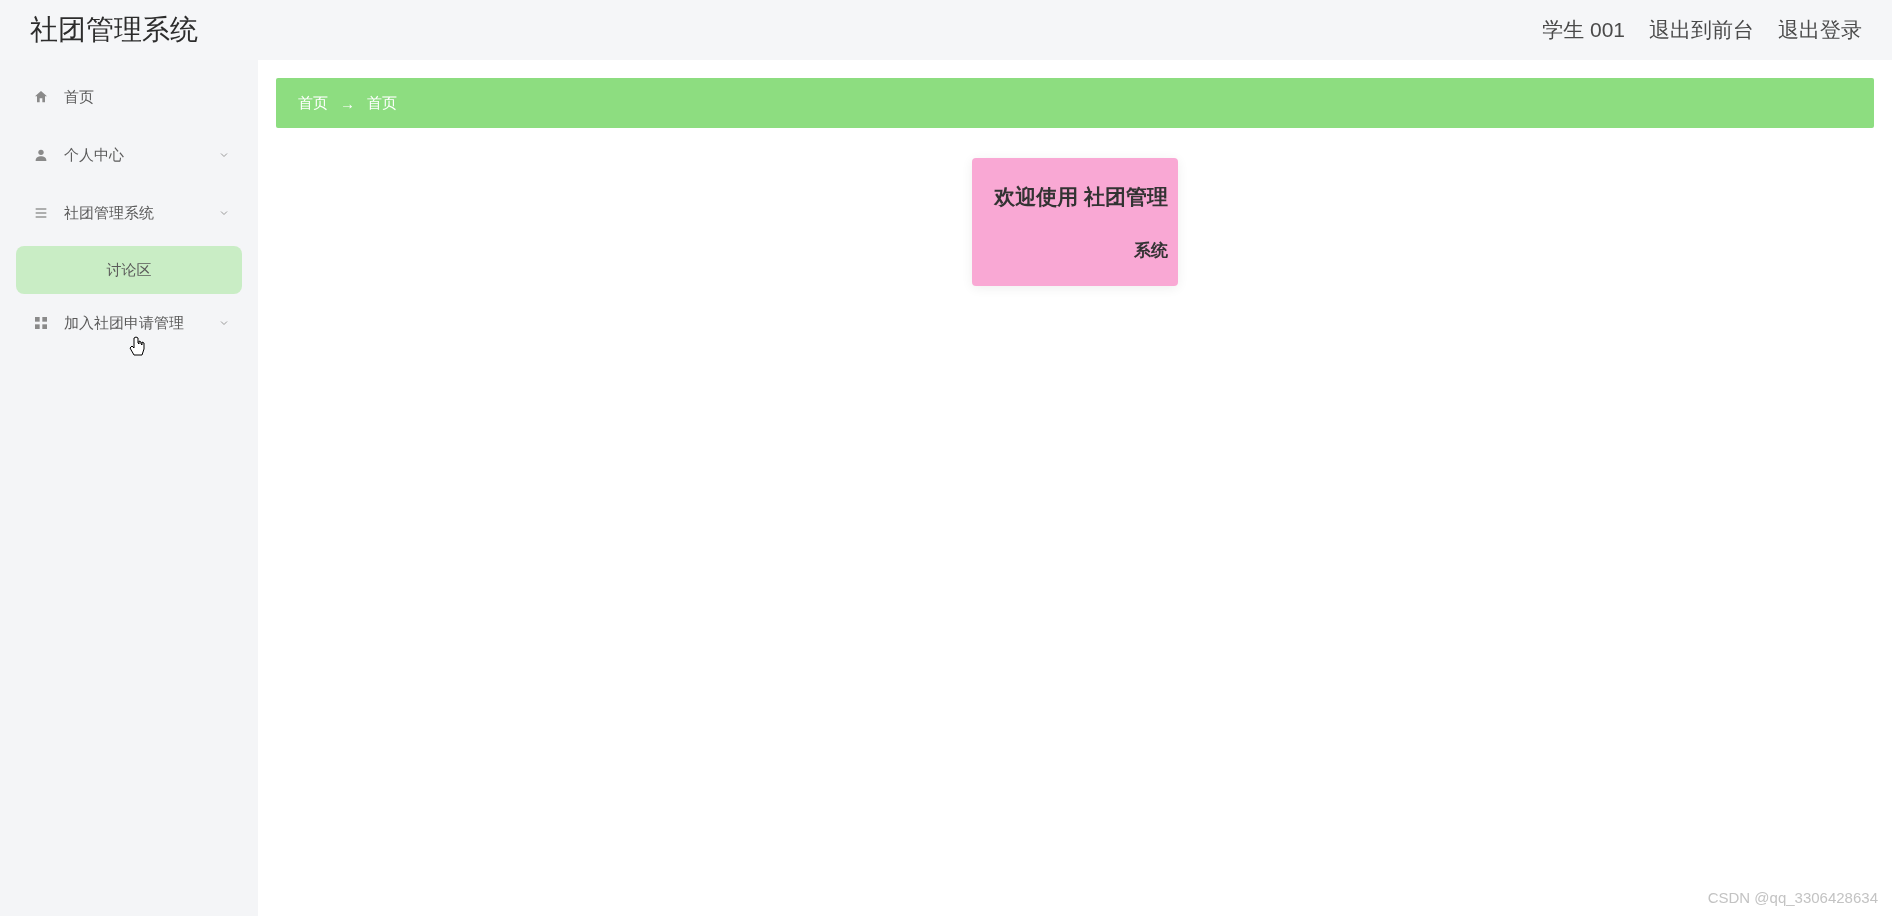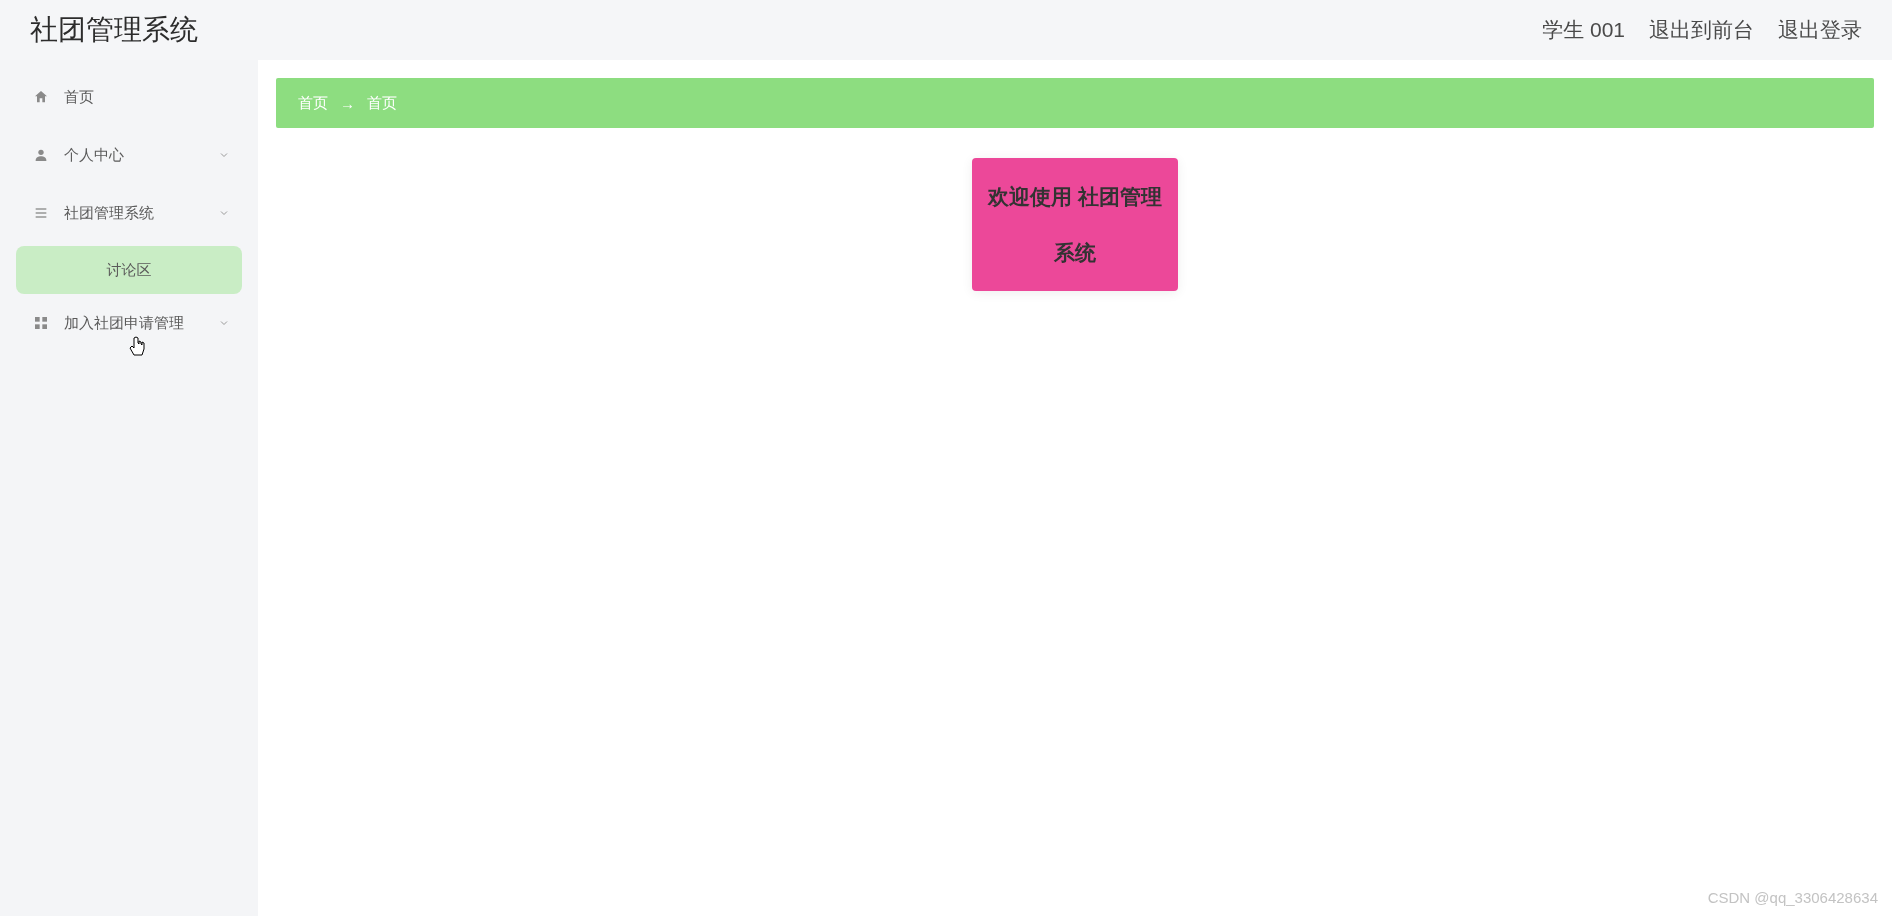--- a/index.html
+++ b/index.html
@@ -102,35 +102,35 @@
       color: #ffffff;
       font-size: 15px;
       border-radius: 2px;
     }
     .breadcrumb .sep {
       margin: 0 12px;
       color: #ffffff;
     }
     .welcome-card {
       margin: 30px auto 0 auto;
-      background: #ec4899;
+      background: #f9a8d4;
       box-shadow: 0 2px 12px rgba(0,0,0,0.07);
       border-radius: 4px;
       width: 206px;
       padding: 24px 10px;
-      text-align: center;
+      text-align: right;
     }
     .welcome-line {
       font-size: 21px;
       font-weight: bold;
       color: #333333;
       line-height: 1.4;
     }
     .welcome-line2 {
-      font-size: 21px;
+      font-size: 17px;
       font-weight: bold;
       color: #333333;
       margin-top: 28px;
     }
     .watermark {
       position: absolute;
       right: 14px;
       bottom: 10px;
       font-size: 15px;
       color: #c3c3c3;

